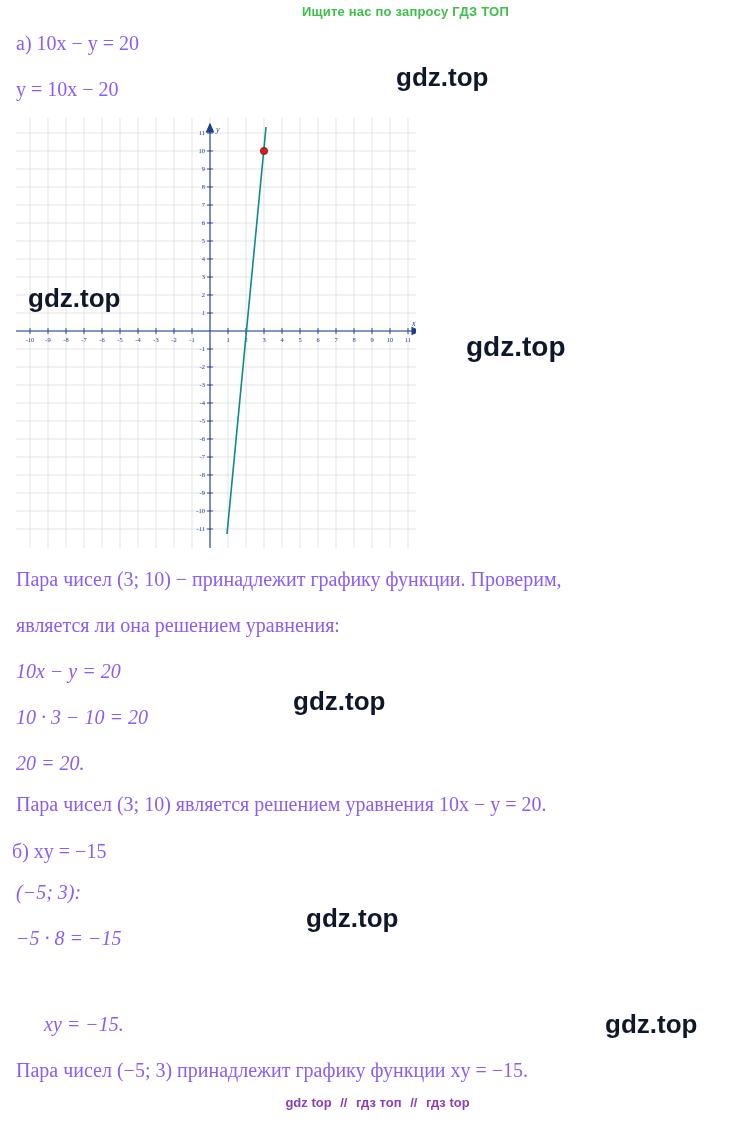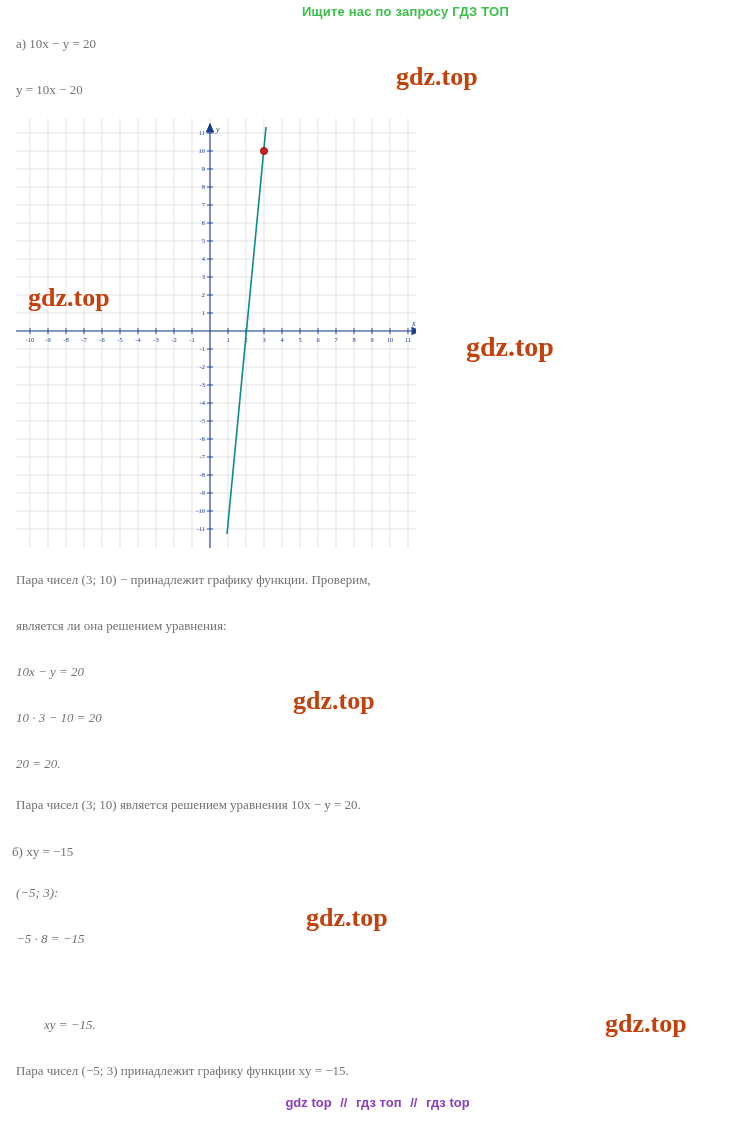--- a/index.html
+++ b/index.html
@@ -28,34 +28,34 @@
     text-align: center;
     font-family: "Liberation Sans", sans-serif;
     font-size: 13px;
     font-weight: bold;
     color: #3dbf4a;
     letter-spacing: 0.2px;
     padding-left: 28px;
   }
   .line {
     font-family: "Liberation Serif", serif;
-    font-size: 13px;
+    font-size: 20px;
     line-height: 27px;
-    color: #737373;
+    color: #8b5cf6;
     margin: 0 0 12px 0;
   }
   .math {
     font-style: italic;
   }
   
   .wm {
     position: absolute;
-    font-family: Liberation Serif, serif;
+    font-family: Liberation Sans, sans-serif;
     font-weight: bold;
-    color: #c2410c;
+    color: #0f172a;
     white-space: nowrap;
     pointer-events: none;
   }
   .wm-1 { left: 396px; top: 62px;  font-size: 26px; }
   .wm-2 { left: 28px;  top: 283px; font-size: 26px; }
   .wm-3 { left: 466px; top: 331px; font-size: 28px; }
   .wm-4 { left: 293px; top: 686px; font-size: 26px; }
   .wm-5 { left: 306px; top: 903px; font-size: 26px; }
   .wm-6 { left: 605px; top: 1009px; font-size: 26px; }
 

